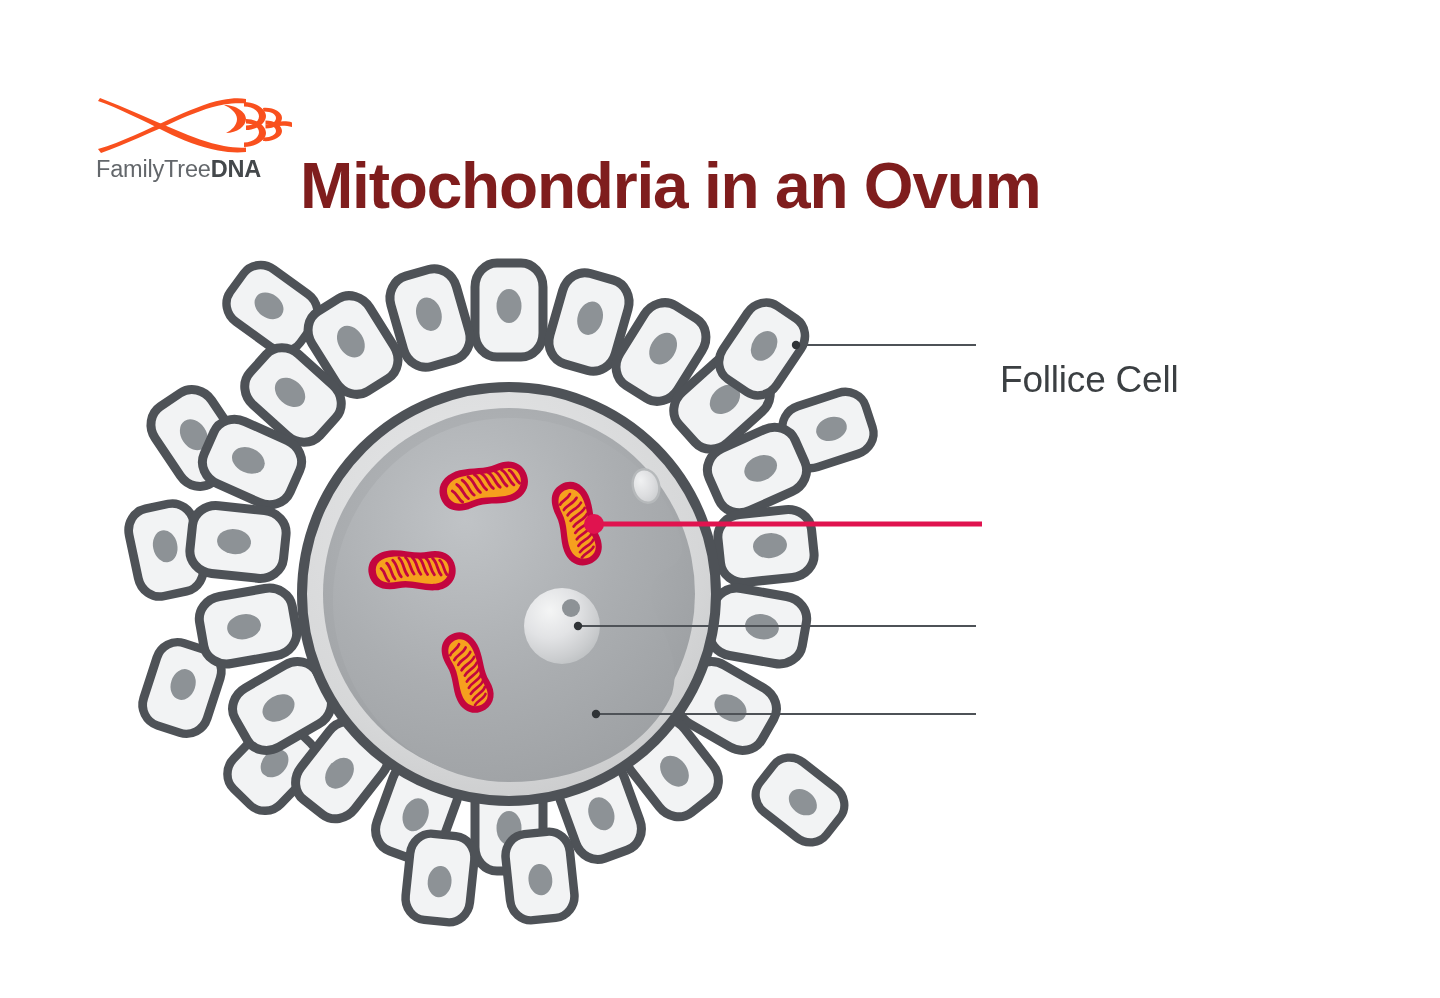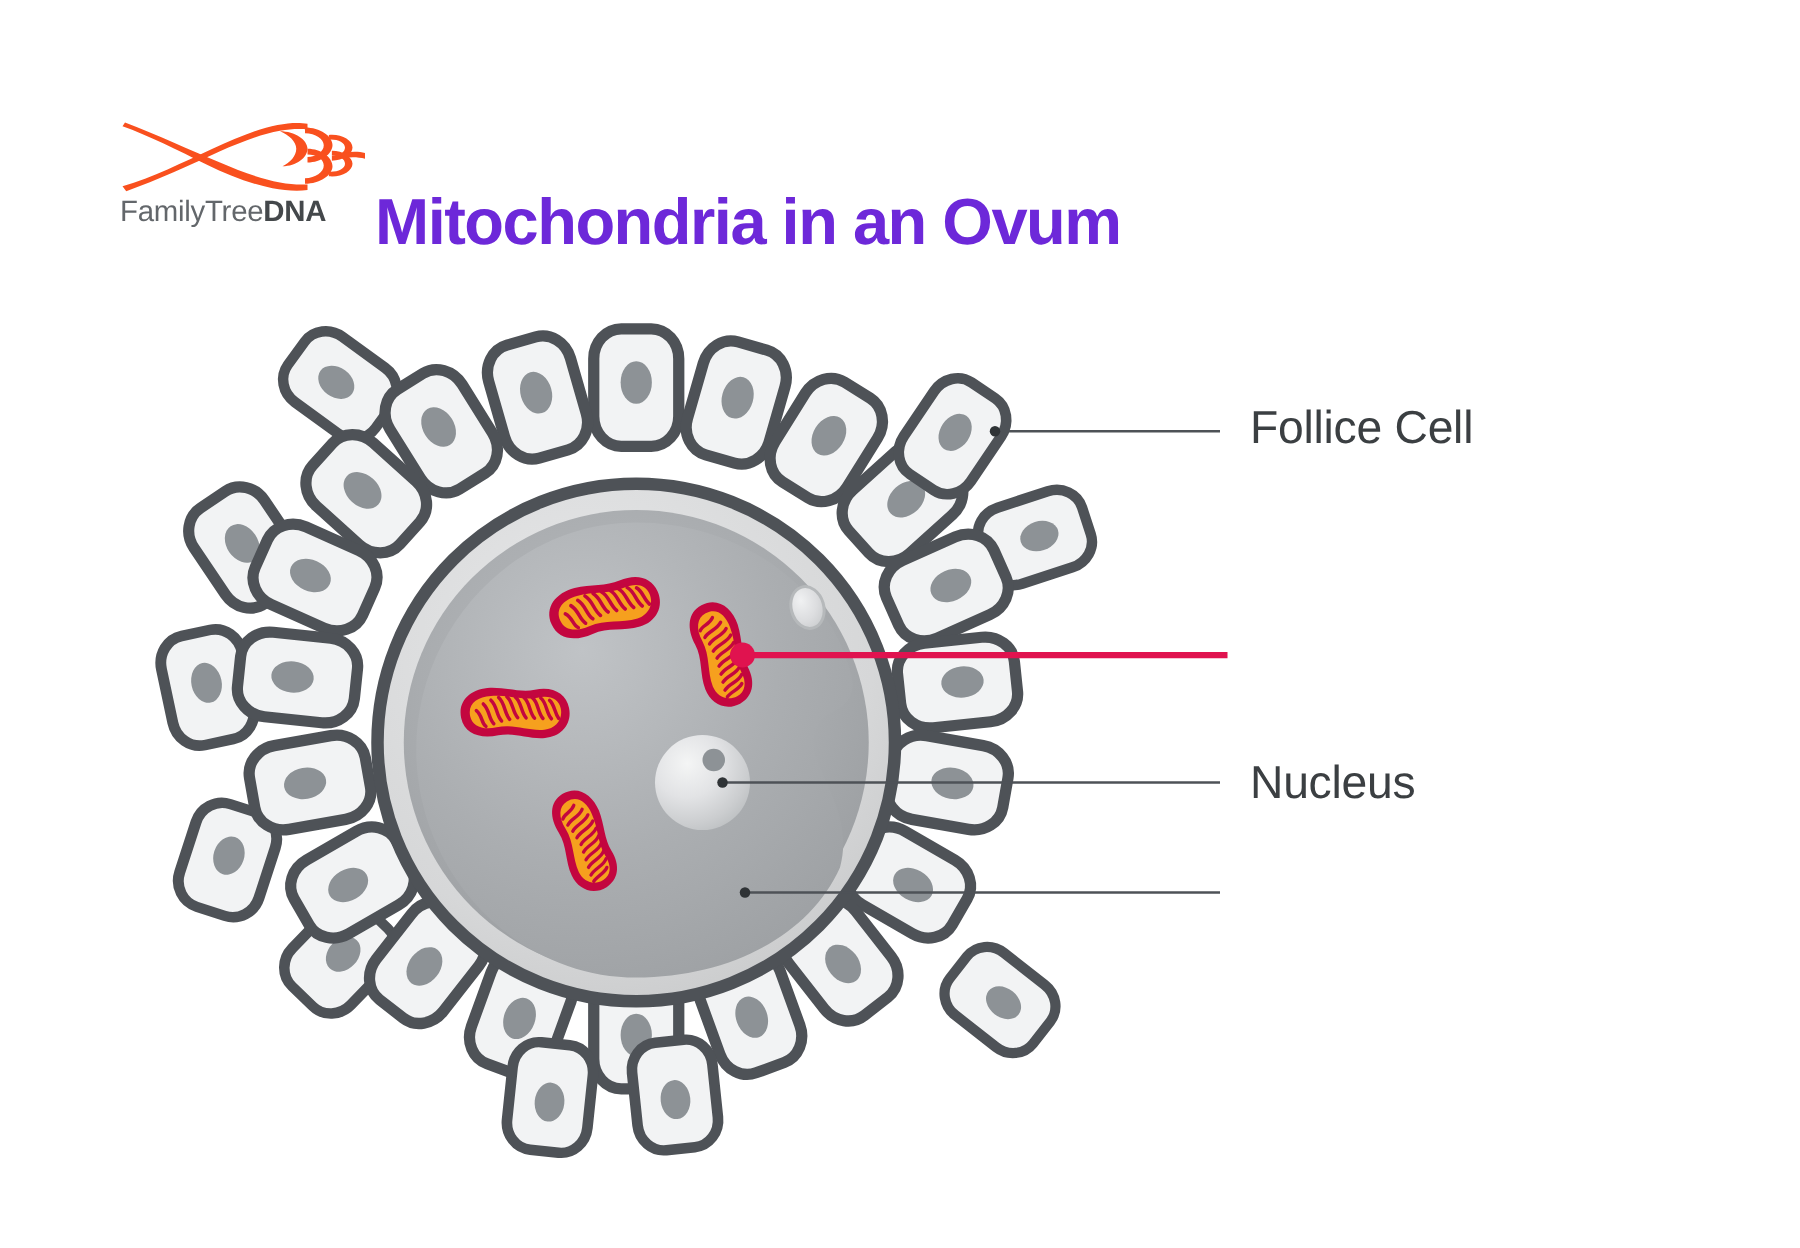--- a/index.html
+++ b/index.html
@@ -50,23 +50,23 @@
     white-space: nowrap;
     line-height: 30px;
   }
   .wm-light { color: #63676b; font-weight: 400; }
   .wm-bold  { color: #44484b; font-weight: 700; }
 
   #page-title {
     position: absolute;
     left: 300px;
     top: 100px;
-    font-size: 52px;
+    font-size: 64px;
     font-weight: 700;
-    color: #6d28d9;
+    color: #7f1d1d;
     letter-spacing: -1.2px;
     line-height: 86px;
     white-space: nowrap;
   }
 
   
   #figure {
     position: absolute;
     left: 0;
     top: 0;
@@ -77,20 +77,21 @@
 
   
   .callout-label {
     position: absolute;
     white-space: nowrap;
     font-size: 37px;
     line-height: 44px;
     color: #3b3f42;
     font-weight: 400;
     letter-spacing: -0.2px;
+    margin-top: 38px;
   }
   .callout-label.accent {
     color: #e0134f;
     font-weight: 700;
   }
   #label-follice-cell { left: 1000px; top: 320px; }
   #label-mitochondria { left: 1006px; top: 500px; }
   #label-nucleus      { left: 1000px; top: 604px; }
   #label-cytoplasm    { left: 1000px; top: 690px; }
 </style>
@@ -286,14 +287,13 @@
         <circle cx="578" cy="626" r="4.2" fill="#2f3336"></circle>
       </g>
       <g>
         <line x1="596" y1="714" x2="976" y2="714" stroke="#4e5257" stroke-width="2"></line>
         <circle cx="596" cy="714" r="4.2" fill="#2f3336"></circle>
       </g>
     </g>
   </svg>
 
   <div class="callout-label" id="label-follice-cell">Follice Cell</div>
-  <div class="callout-label" id="label-nucleus">Nucleus</div>
 </div>
 
 </body></html>

